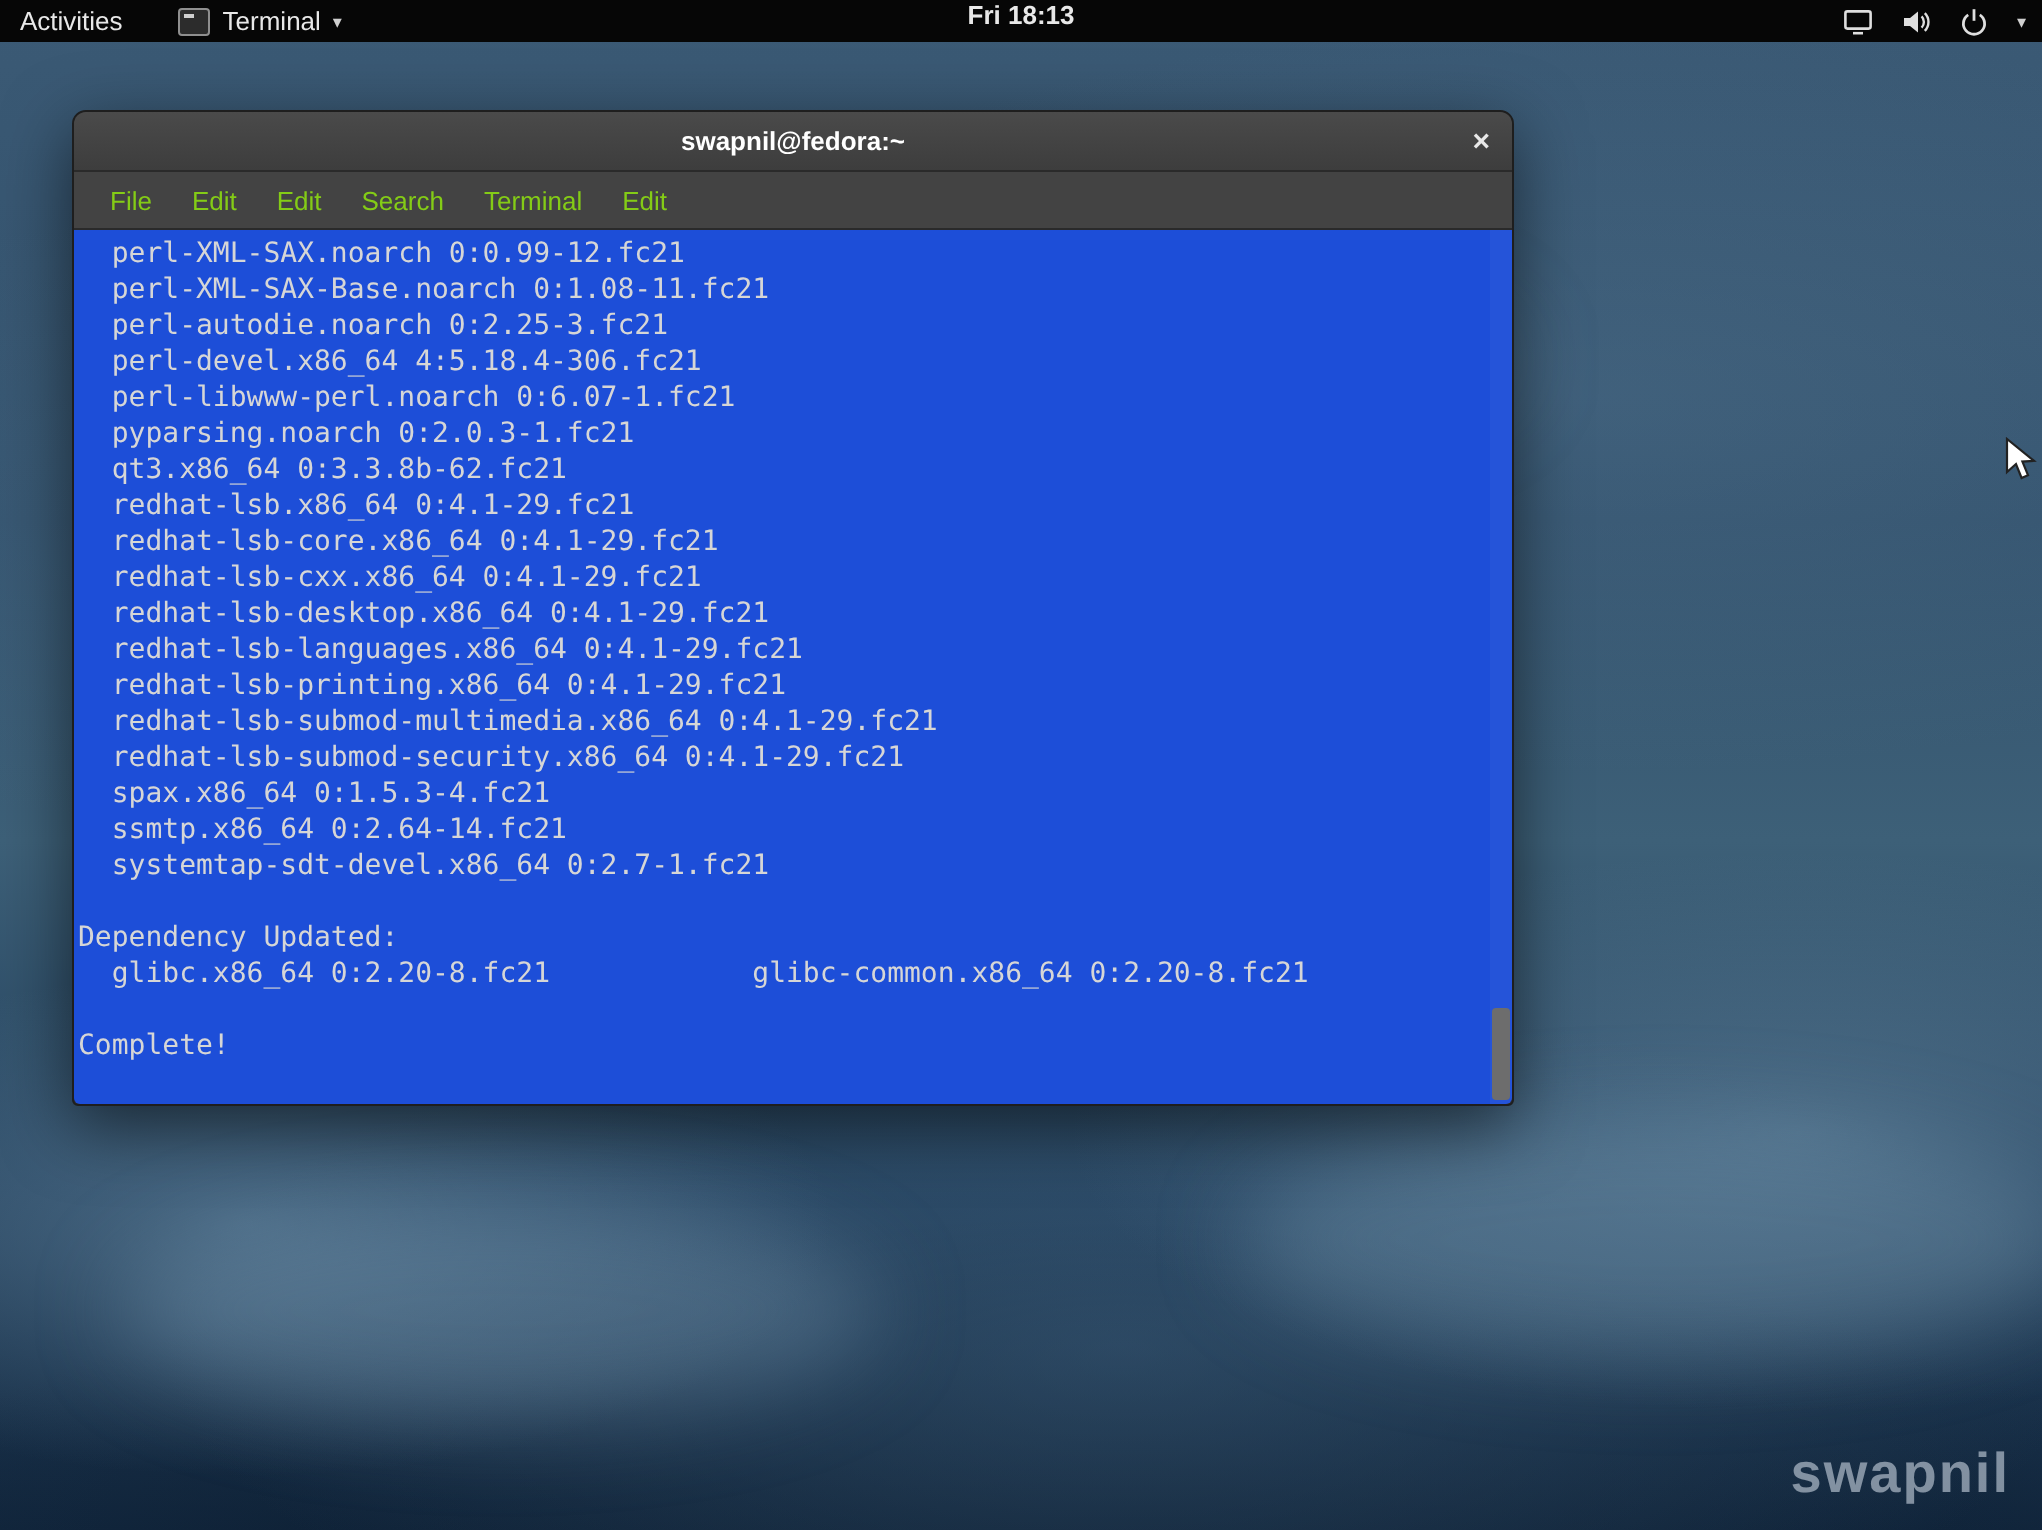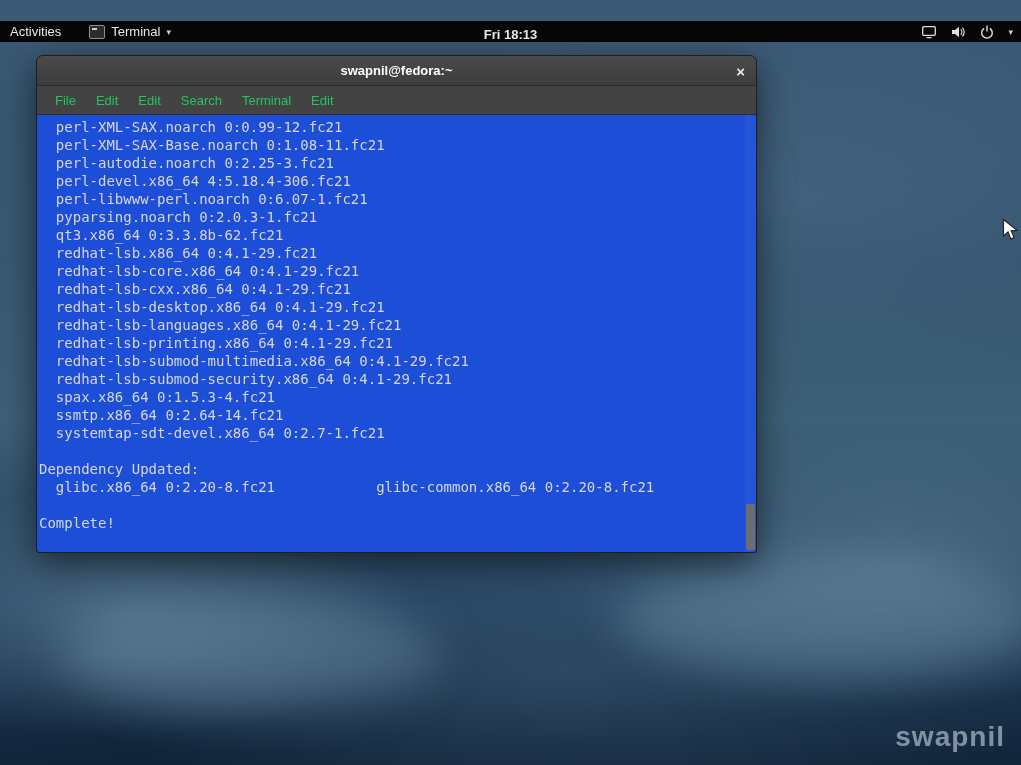--- a/index.html
+++ b/index.html
@@ -29,22 +29,22 @@
   .fedora-logo {
     position: absolute; right: 16px; bottom: 12px;
     font-size: 28px; font-weight: bold; letter-spacing: 1px;
     color: rgba(220,230,240,0.55);
   }
 
   
   .topbar {
     position: absolute; top: 0; left: 0; right: 0; height: 21px;
     background: #060606; color: #e8e8e8;
-    display: flex; align-items: flex-end;
-    font-size: 13px; z-index: 6; margin-top: 21px;
+    display: flex; align-items: flex-start;
+    font-size: 13px; z-index: 6;
   }
   .activities { padding: 0 10px; height: 100%; display: flex; align-items: center; cursor: default; }
   .app-menu { display: flex; align-items: center; gap: 6px; margin-left: 12px; height: 100%; padding: 0 6px; }
   .term-ico {
     width: 16px; height: 14px; background: #2c2c2c;
     border: 1px solid #8f8f8f; border-radius: 2px;
     display: inline-flex; align-items: flex-start; justify-content: flex-start;
   }
   .term-ico-glyph { width: 5px; height: 2px; background: #cfcfcf; margin: 2px 0 0 2px; }
   .caret { font-size: 9px; color: #cfcfcf; }
@@ -76,21 +76,21 @@
   .close {
     position: absolute; right: 11px; top: 50%; transform: translateY(-50%);
     font-size: 15px; font-weight: bold; color: #e8e8e8; cursor: default; line-height: 1;
   }
   .menubar {
     height: 29px; flex: 0 0 29px;
     background: #434343;
     border-bottom: 1px solid #2a2a2a;
     display: flex; align-items: center;
     padding-left: 8px;
-    color: #22c55e; font-size: 13px;
+    color: #84cc16; font-size: 13px;
   }
   .menu-item { padding: 4px 10px; cursor: default; }
 
   .term {
     flex: 1; position: relative; overflow: hidden;
     background: #1d4ed8; border-radius: 0 0 3px 3px;
   }
   .term pre {
     font-family: "DejaVu Sans Mono", monospace;
     font-size: 14px; line-height: 18px;

